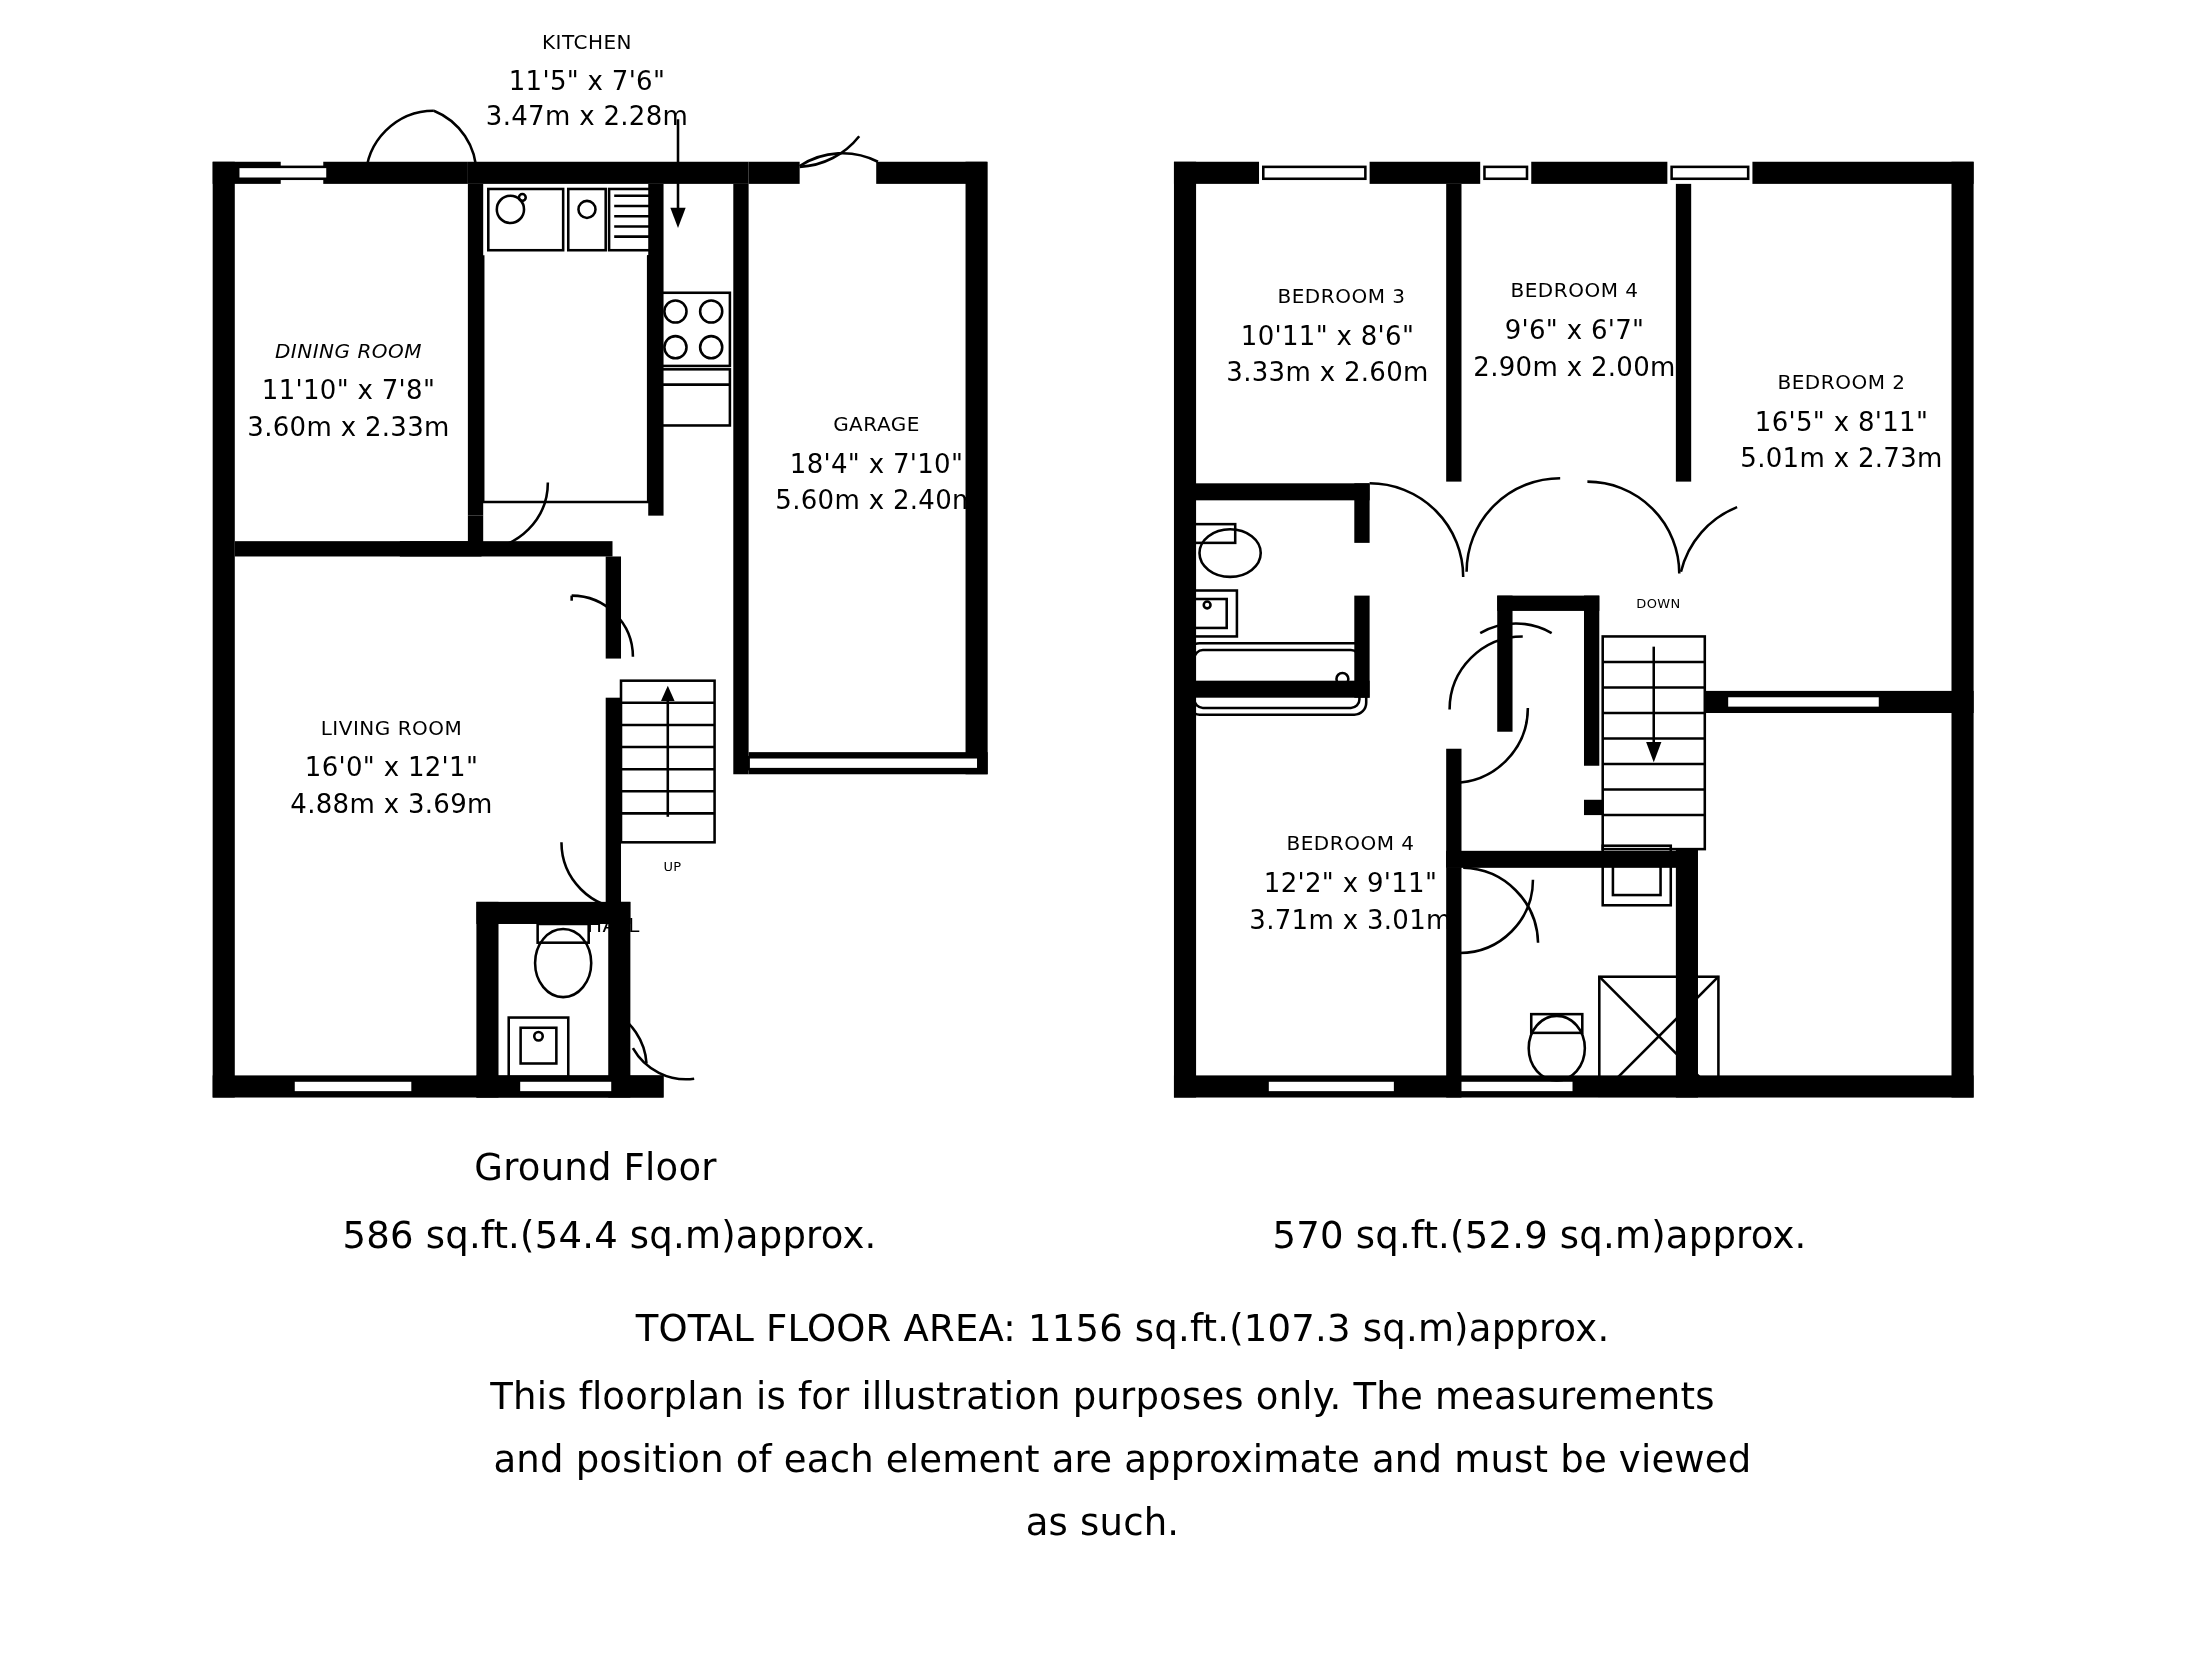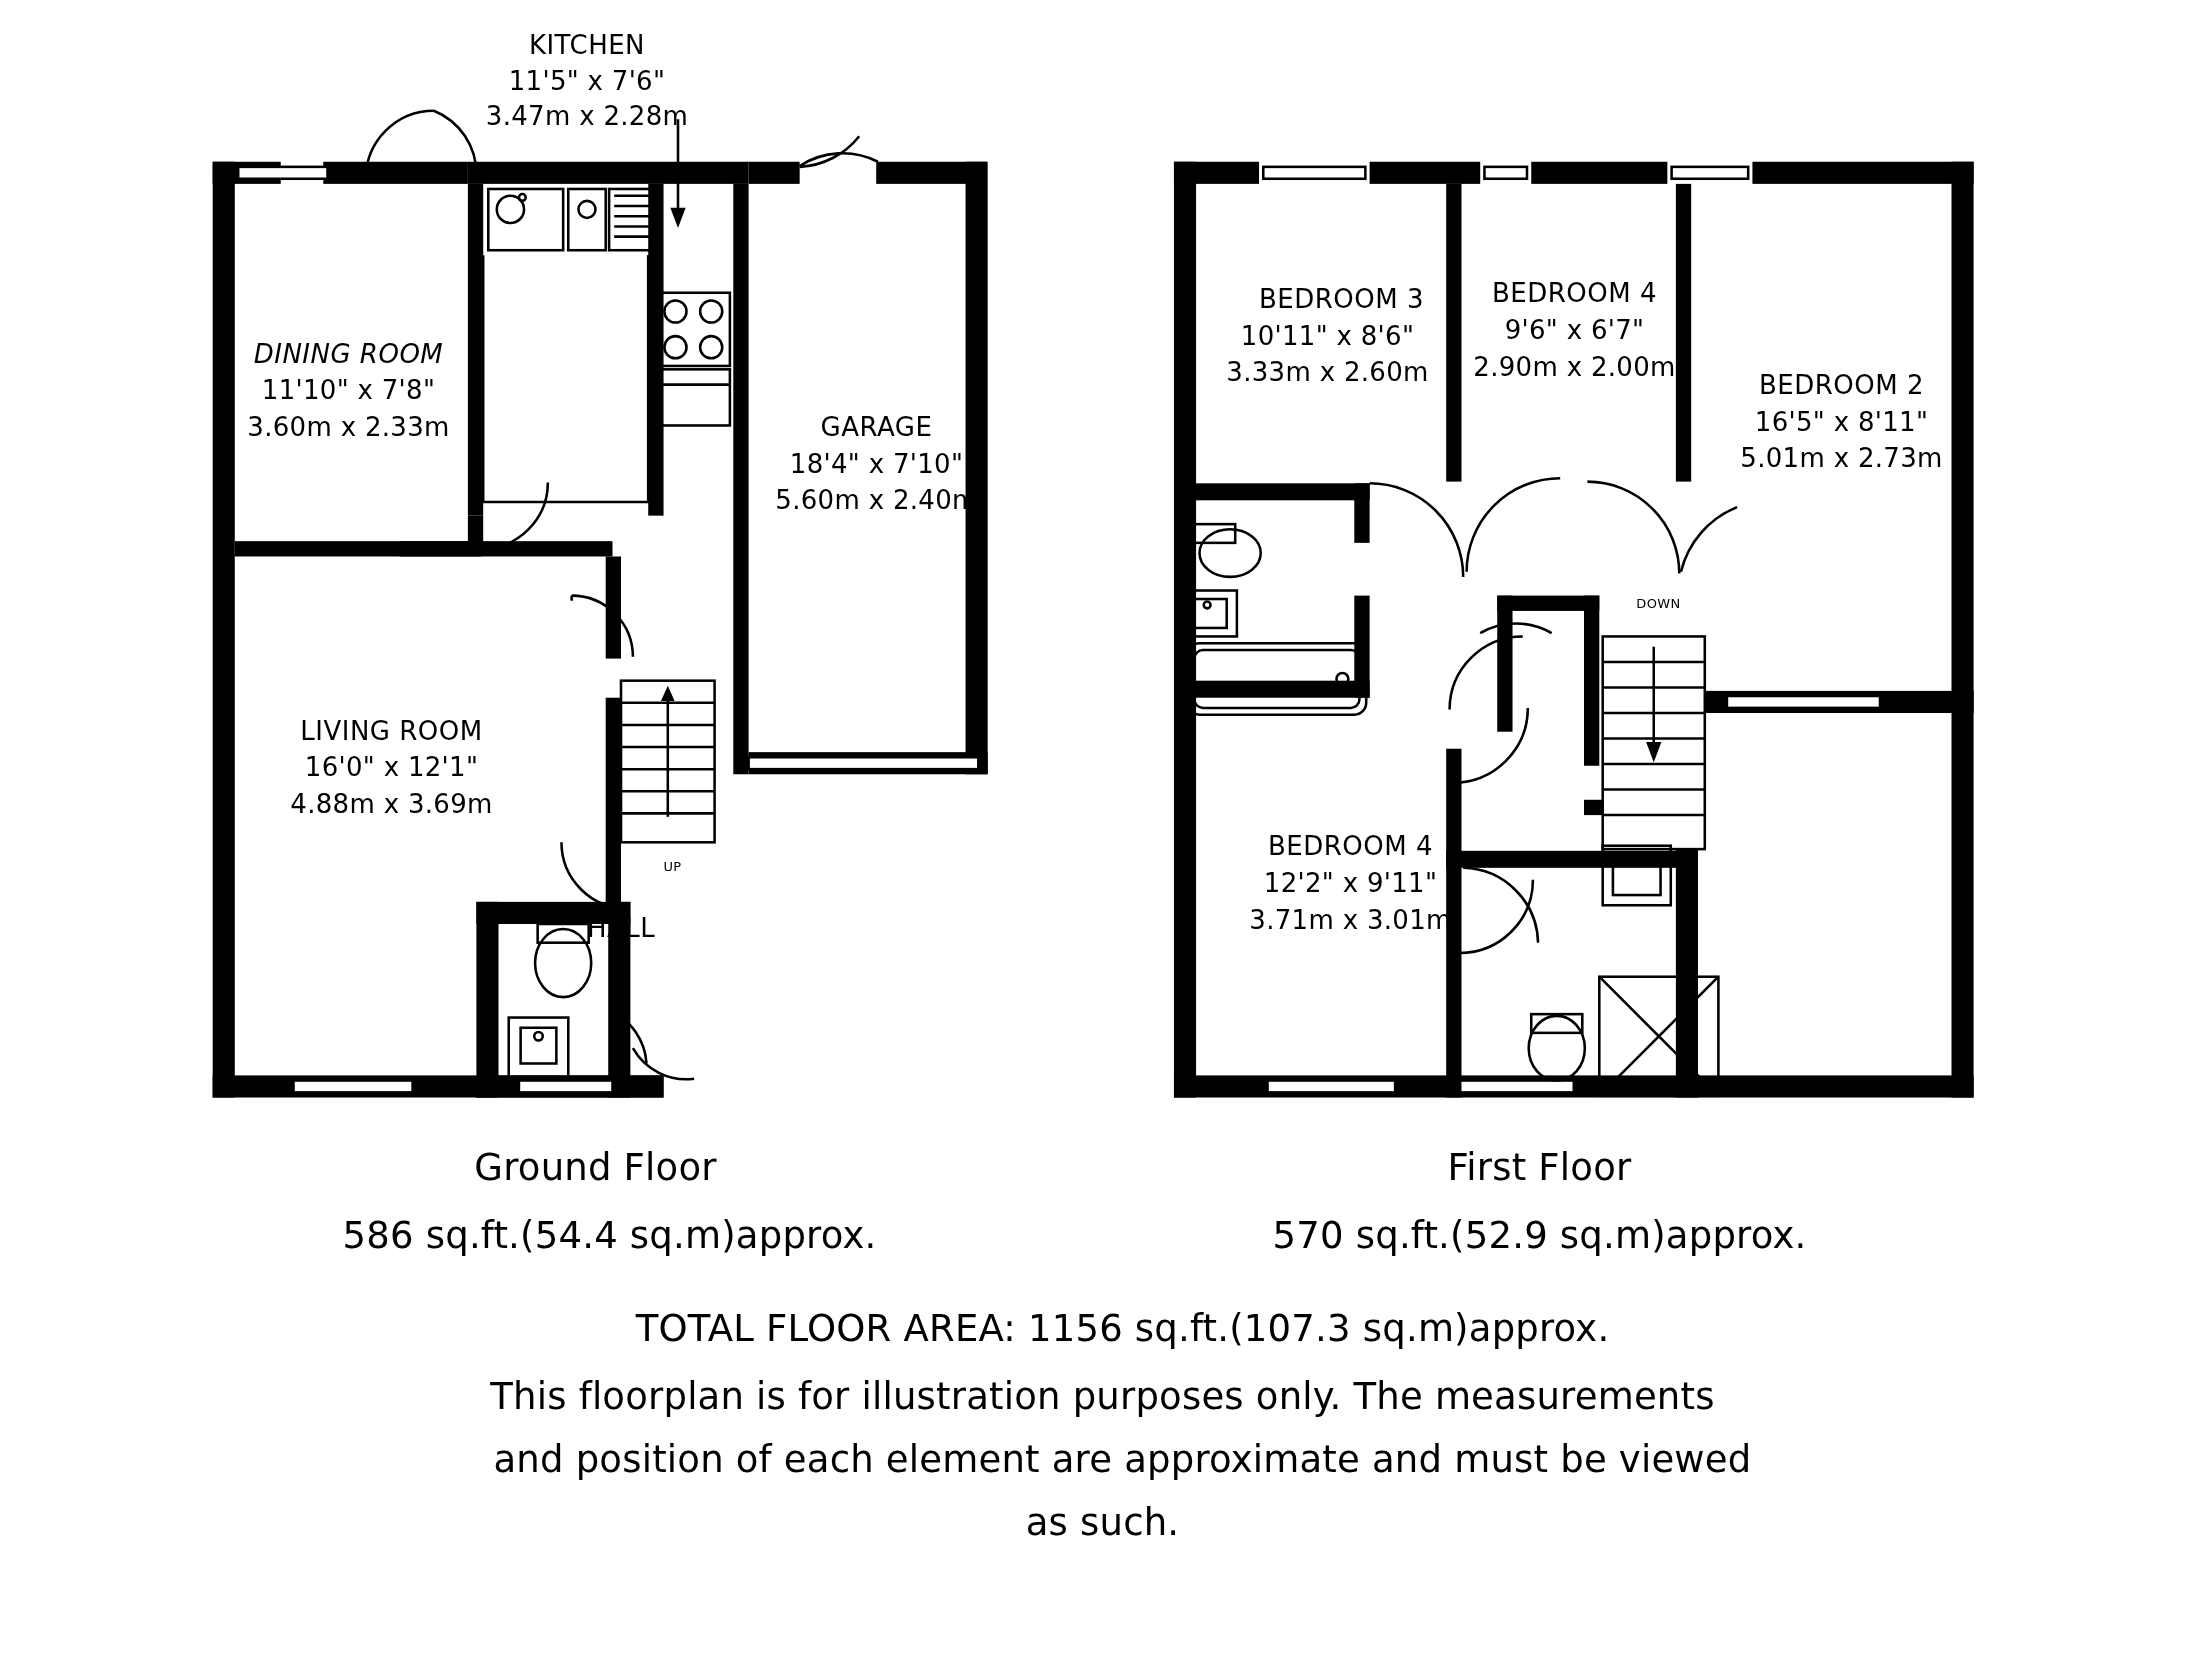--- a/index.html
+++ b/index.html
@@ -29,21 +29,21 @@
     height: 1654px;
   }
   .lbl {
     position: absolute;
     text-align: center;
     white-space: nowrap;
     font-family: "DejaVu Sans", sans-serif;
     color: #000;
     line-height: 1.30;
   }
-  .room-name { font-size: 26px; letter-spacing: 0.5px; }
+  .room-name { font-size: 20px; letter-spacing: 0.5px; }
   .room-dim  { font-size: 26px; letter-spacing: 0.3px; }
   .tiny      { font-size: 13px; letter-spacing: 0.4px; }
   .floor-title { font-size: 37px; letter-spacing: 0.2px; }
   .floor-area  { font-size: 37px; letter-spacing: 0.2px; }
   .footer-line { font-size: 37px; letter-spacing: 0.2px; }
   .center-block {
     position: absolute;
     width: 2205px;
     left: 0;
     text-align: center;
@@ -301,21 +301,20 @@
 
   <div class="lbl room-name" style="left:1206px; top:830px; width:289px;">BEDROOM 4</div>
   <div class="lbl room-dim" style="left:1206px; top:867px; width:289px;">12'2" x 9'11"</div>
   <div class="lbl room-dim" style="left:1206px; top:904px; width:289px;">3.71m x 3.01m</div>
 
   <div class="lbl tiny" style="left:1582px; top:596px; width:153px;">DOWN</div>
 
   <div class="lbl floor-title" style="left:170px; top:1144px; width:851px;">Ground Floor</div>
   <div class="lbl floor-area" style="left:184px; top:1212px; width:851px;">586 sq.ft.(54.4 sq.m)approx.</div>
 
-  <div class="lbl floor-title" style="left:1029px; top:1144px; width:1021px;">First Floor</div>
   <div class="lbl floor-area" style="left:1029px; top:1212px; width:1021px;">570 sq.ft.(52.9 sq.m)approx.</div>
 
   <div class="center-block footer-line" style="top:1307px;padding-left:20px;">TOTAL FLOOR AREA: 1156 sq.ft.(107.3 sq.m)approx.</div>
   <div class="center-block footer-line" style="top:1375px;">This floorplan is for illustration purposes only. The measurements</div>
   <div class="center-block footer-line" style="top:1438px;padding-left:20px;">and position of each element are approximate and must be viewed</div>
   <div class="center-block footer-line" style="top:1501px;">as such.</div>
 
 </div>
 
 

